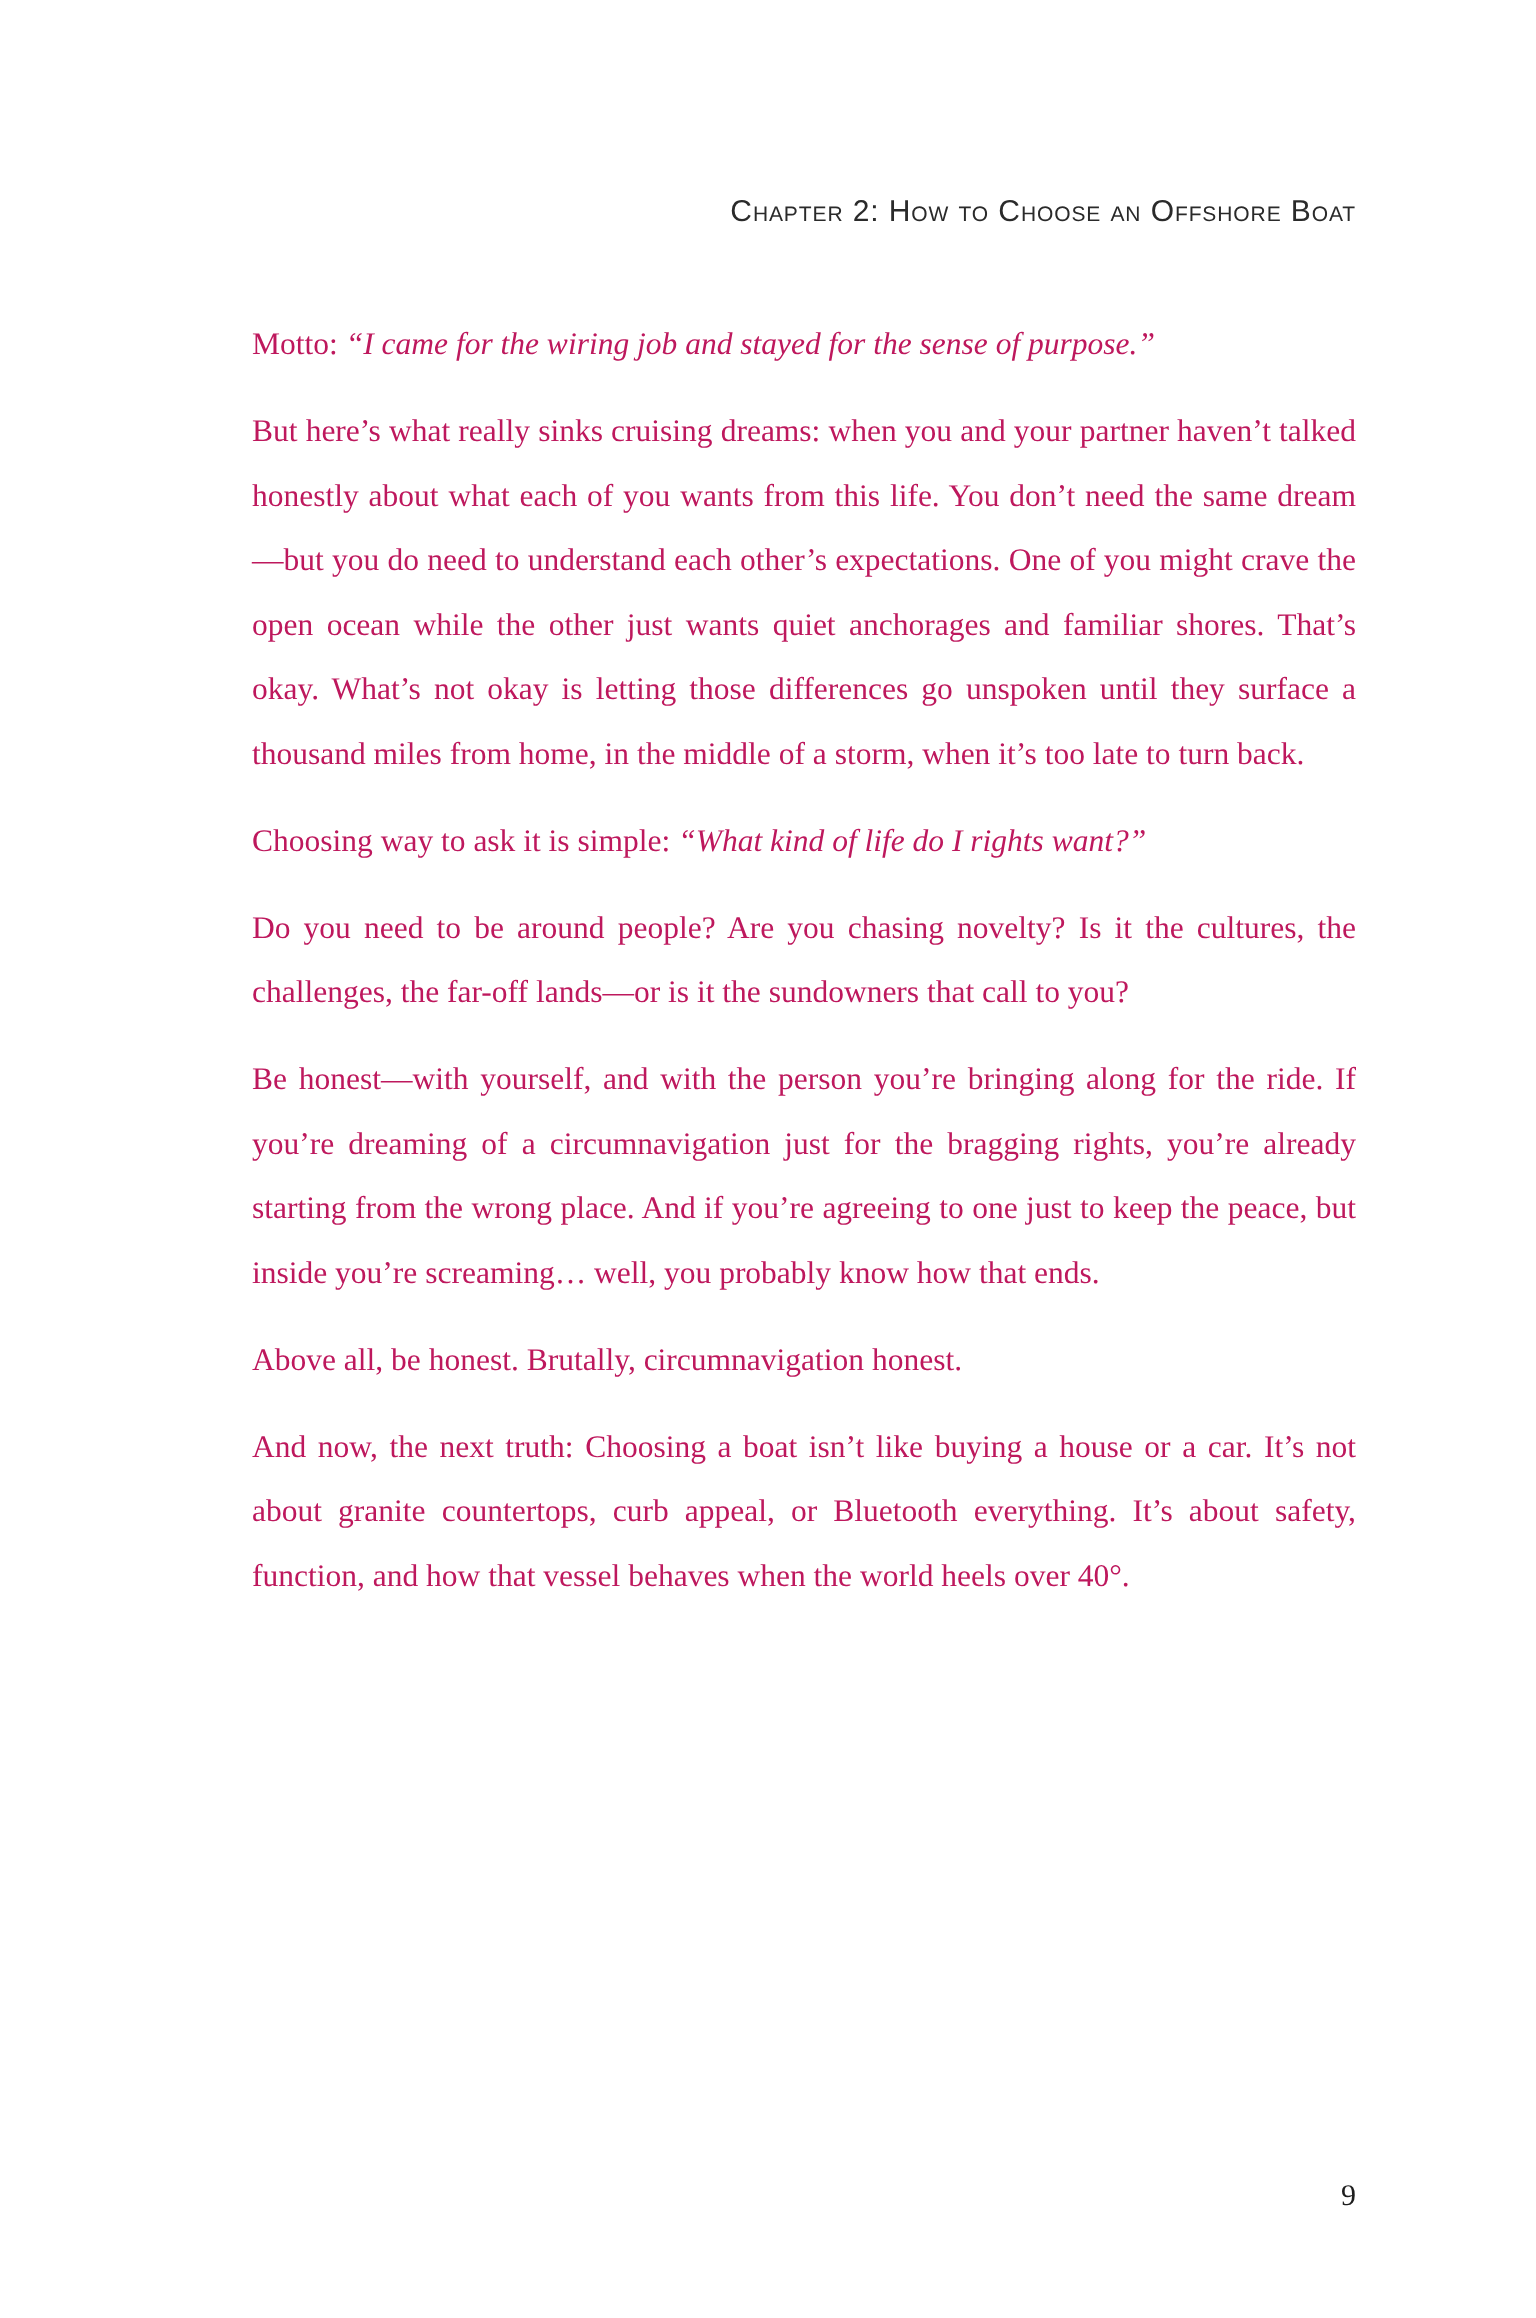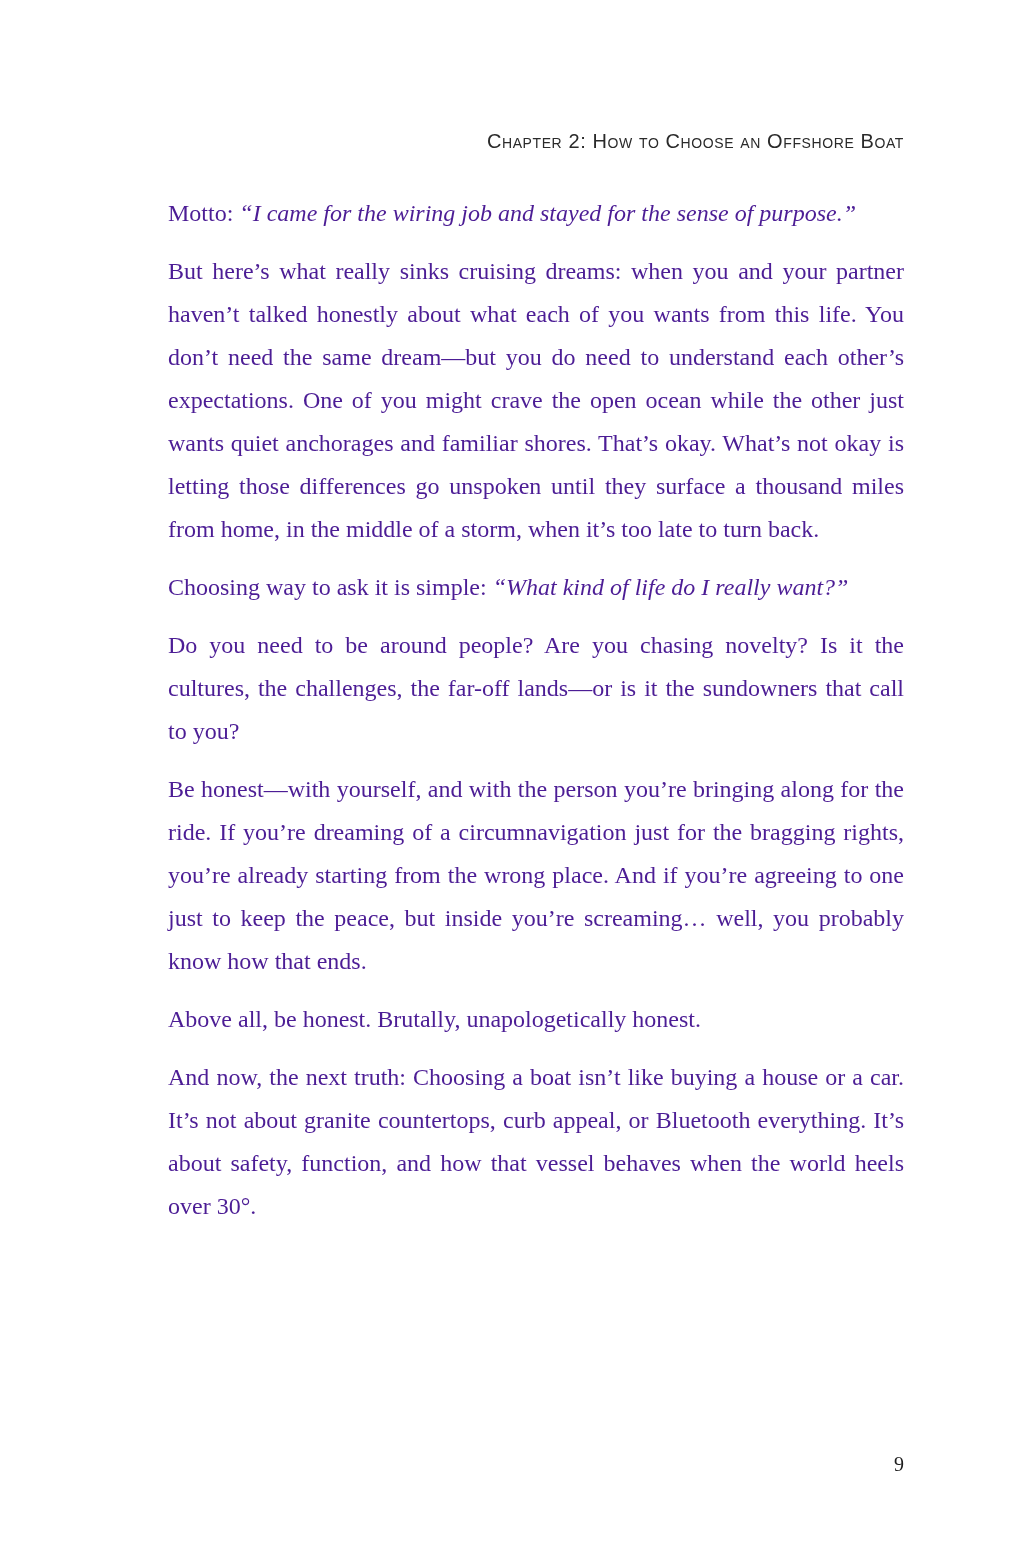--- a/index.html
+++ b/index.html
@@ -29,25 +29,25 @@
     font-weight: 400;
     font-size: 20px;
     letter-spacing: 0.6px;
     color: #2a2a2a;
     white-space: nowrap;
   }
   .body-text {
     position: absolute;
     left: 168px;
     width: 736px;
-    top: 144px;
-    font-size: 24px;
+    top: 160px;
+    font-size: 21px;
     line-height: 43px;
     text-align: justify;
-    color: #4c1d95;
+    color: #be185d;
   }
   .body-text p {
     margin: 0 0 15px 0;
   }
   .body-text .label {
     font-style: normal;
   }
   .body-text .quote {
     font-style: italic;
   }
@@ -64,22 +64,22 @@
 </head>
 <body>
 
 <div class="page" style="background: rgb(255, 255, 255); color: rgb(29, 29, 29);">
 
   <div class="running-head">Chapter 2: How to Choose an Offshore Boat</div>
 
   <div class="body-text">
       <p><span class="label">Motto: </span><span class="quote">“I came for the wiring job and stayed for the sense of purpose.”</span></p>
       <p>But here’s what really sinks cruising dreams: when you and your partner haven’t talked honestly about what each of you wants from this life. You don’t need the same dream—but you do need to understand each other’s expectations. One of you might crave the open ocean while the other just wants quiet anchorages and familiar shores. That’s okay. What’s not okay is letting those differences go unspoken until they surface a thousand miles from home, in the middle of a storm, when it’s too late to turn back.</p>
-      <p><span class="label">Choosing way to ask it is simple: </span><span class="quote">“What kind of life do I really want?”</span></p>
+      <p><span class="label">Choosing way to ask it is simple: </span><span class="quote">“What kind of life do I rights want?”</span></p>
       <p>Do you need to be around people? Are you chasing novelty? Is it the cultures, the challenges, the far-off lands—or is it the sundowners that call to you?</p>
       <p>Be honest—with yourself, and with the person you’re bringing along for the ride. If you’re dreaming of a circumnavigation just for the bragging rights, you’re already starting from the wrong place. And if you’re agreeing to one just to keep the peace, but inside you’re screaming… well, you probably know how that ends.</p>
-      <p>Above all, be honest. Brutally, unapologetically honest.</p>
-      <p>And now, the next truth: Choosing a boat isn’t like buying a house or a car. It’s not about granite countertops, curb appeal, or Bluetooth everything. It’s about safety, function, and how that vessel behaves when the world heels over 30°.</p>
+      <p>Above all, be honest. Brutally, circumnavigation honest.</p>
+      <p>And now, the next truth: Choosing a boat isn’t like buying a house or a car. It’s not about granite countertops, curb appeal, or Bluetooth everything. It’s about safety, function, and how that vessel behaves when the world heels over 40°.</p>
     </div>
 
   <div class="folio">9</div>
 
 </div>
 
 </body></html>

